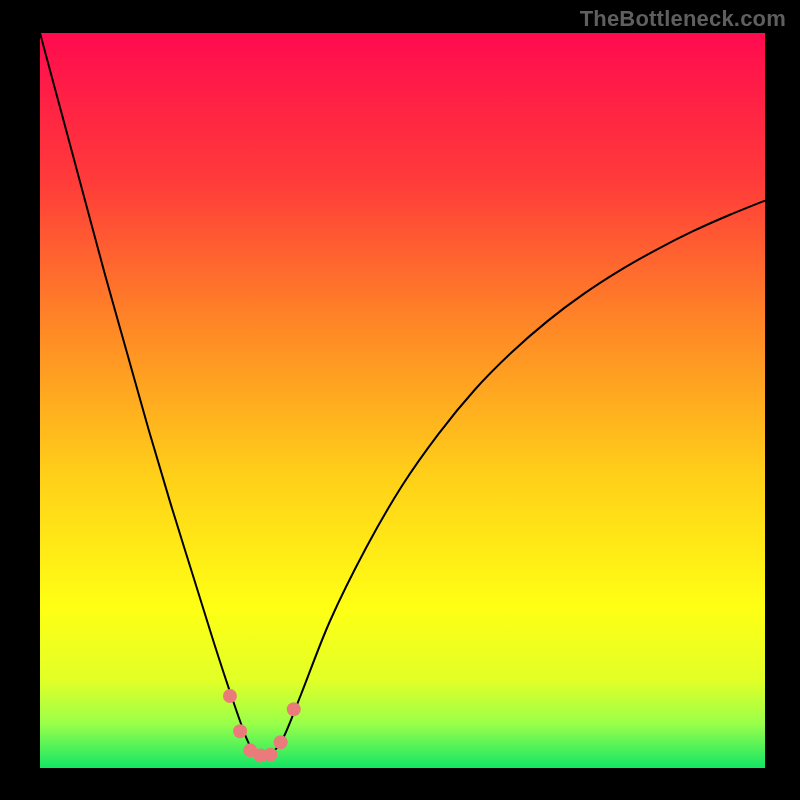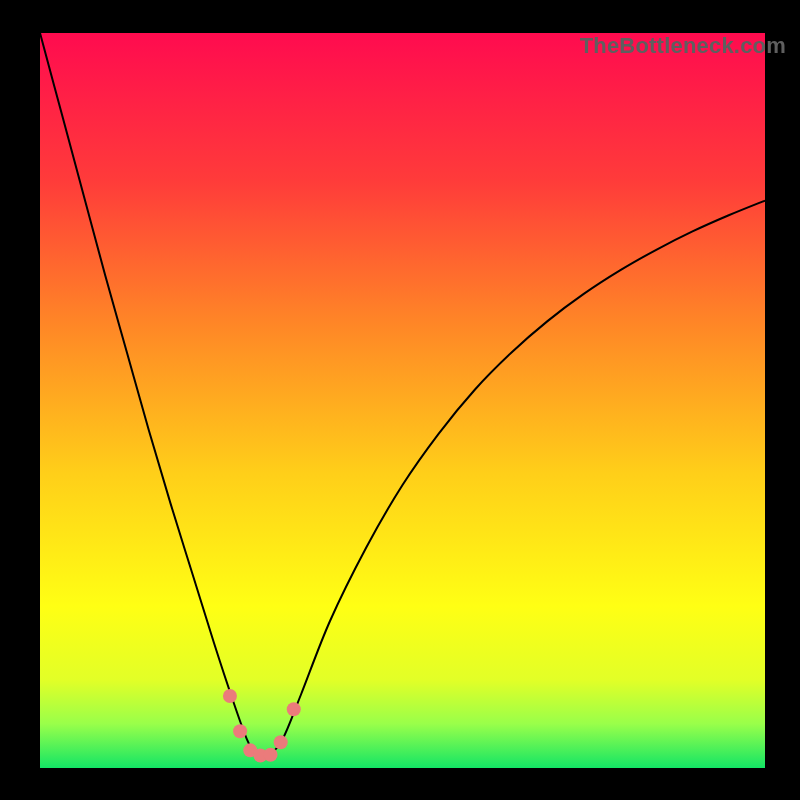--- a/index.html
+++ b/index.html
@@ -18,21 +18,20 @@
   .watermark {
     position: absolute;
     top: 6px;
     right: 14px;
     font-family: Arial, Helvetica, sans-serif;
     font-size: 22px;
     font-weight: 600;
     color: #5f5f5f;
     letter-spacing: 0.2px;
     z-index: 5;
-    margin-top: 27px;
   }
   svg {
     position: absolute;
     top: 0;
     left: 0;
   }
 </style>
 </head>
 <body>
 <div class="wrap">

